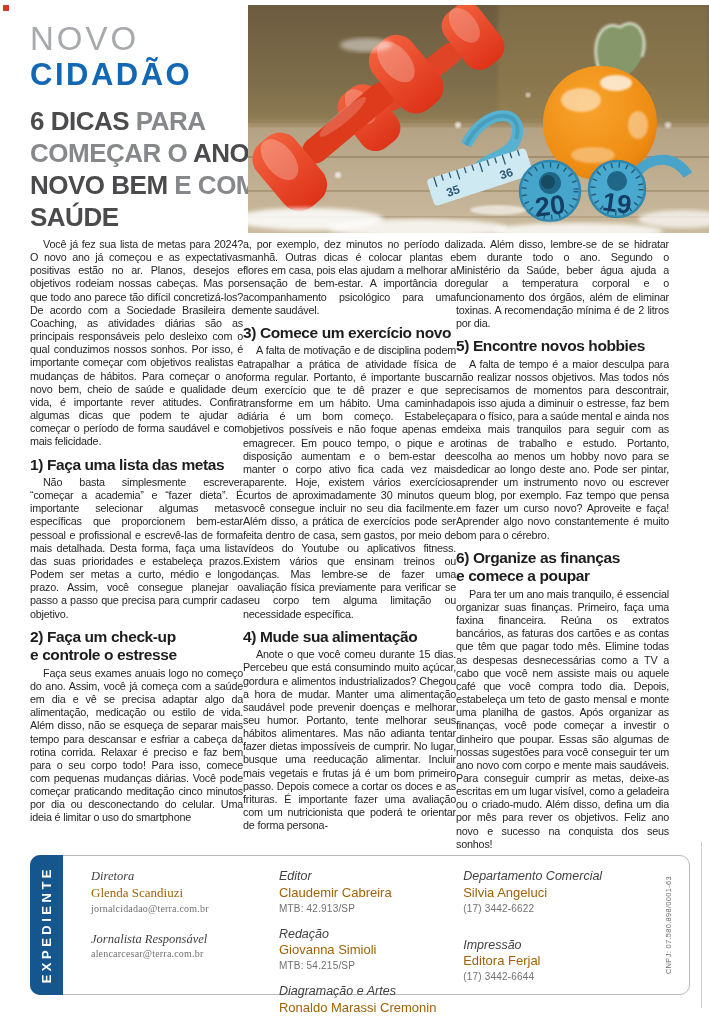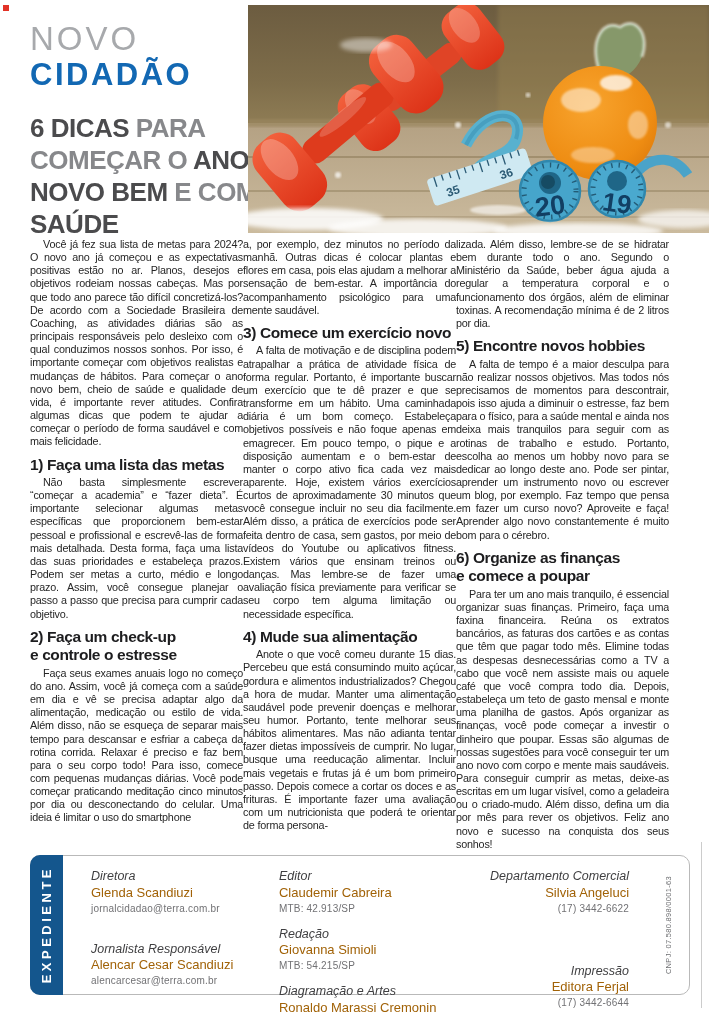--- a/index.html
+++ b/index.html
@@ -6,21 +6,21 @@
   body{width:709px;height:1024px;background:#ffffff;font-family:"Liberation Sans",sans-serif;position:relative;overflow:hidden;}
   .page{position:absolute;inset:0;background:#fff;}
 
   
   .corner-mark{position:absolute;left:3px;top:5px;width:6px;height:6px;background:#e23227;}
 
   
   .masthead{position:absolute;left:30px;top:22px;width:212px;}
   .kicker{font-size:33px;color:#a7a9ac;letter-spacing:3px;font-weight:400;line-height:1.0;}
   .brand{font-size:31px;color:#1268b3;font-weight:bold;letter-spacing:2.5px;line-height:1.15;margin-top:2px;}
-  .page-title{margin-top:19px;font-weight:bold;font-size:26px;line-height:32px;letter-spacing:-0.5px;}
+  .page-title{margin-top:12px;font-weight:bold;font-size:26px;line-height:32px;letter-spacing:-0.5px;}
   .title-line{white-space:nowrap;}
   .tone-dark{color:#4b4b4d;}
   .tone-light{color:#87888b;}
 
   
   .photo{position:absolute;left:248px;top:5px;width:461px;height:228px;overflow:hidden;}
   .photo svg{display:block;}
 
   
   .columns{position:absolute;left:30px;top:238px;width:654px;height:614px;display:flex;}
@@ -28,23 +28,23 @@
   .body-par{margin:0;font-size:10.8px;line-height:13.15px;letter-spacing:-0.2px;color:#262626;text-align:justify;}
   .body-par.ind{text-indent:13px;}
   .sec-heading{margin:7px 0 2px 0;font-size:15.5px;line-height:18.5px;letter-spacing:-0.4px;color:#1d1d1f;font-weight:bold;white-space:pre-line;}
 
   
   .expediente{position:absolute;left:30px;top:855px;width:660px;height:140px;border:1px solid #b9b9b9;border-radius:10px;box-sizing:border-box;background:#fff;}
   .exp-tab{position:absolute;left:-1px;top:-1px;bottom:-1px;width:33px;background:#14568d;border-radius:10px 0 0 10px;display:flex;align-items:center;justify-content:center;}
   .vertical-up{writing-mode:vertical-rl;transform:rotate(180deg);color:#ffffff;font-weight:bold;font-size:13px;letter-spacing:3.5px;}
   .credits{position:absolute;left:60px;top:13px;right:60px;bottom:8px;display:flex;}
   .credits-col{display:flex;flex-direction:column;}
-  .col-a{width:204px;gap:26px;}
+  .col-a{width:204px;gap:16px;font-family:Liberation Serif, serif;}
   .col-b{width:200px;gap:11px;}
-  .col-c{width:180px;gap:48px;text-align:right;}
+  .col-c{width:180px;gap:22px;}
   .credit-role{font-style:italic;font-size:12.5px;color:#3f3f41;line-height:1.25;}
   .credit-name{font-size:13px;color:#a16207;line-height:1.3;}
   .credit-extra{font-size:10px;color:#717174;line-height:1.4;letter-spacing:0.2px;}
   .cnpj{position:absolute;right:16px;top:0;bottom:0;display:flex;align-items:center;}
   .cnpj span{writing-mode:vertical-rl;transform:rotate(180deg);font-size:7.5px;color:#6d6e71;letter-spacing:0.3px;}
   .edge-line{position:absolute;right:7px;top:842px;height:166px;width:1px;background:#cccccc;}
 </style>
 </head>
 <body>
 
@@ -217,21 +217,20 @@
     </div>
     <div class="credits">
       <div class="credits-col col-a">
           <div class="credit-group">
             <div class="credit-role">Diretora</div>
             <div class="credit-name">Glenda Scandiuzi</div>
             <div class="credit-extra">jornalcidadao@terra.com.br</div>
           </div>
           <div class="credit-group">
             <div class="credit-role">Jornalista Responsável</div>
-            <div class="credit-name">Alencar Cesar Scandiuzi</div>
             <div class="credit-extra">alencarcesar@terra.com.br</div>
           </div>
         </div>
       <div class="credits-col col-b">
           <div class="credit-group">
             <div class="credit-role">Editor</div>
             <div class="credit-name">Claudemir Cabreira</div>
             <div class="credit-extra">MTB: 42.913/SP</div>
           </div>
           <div class="credit-group">

